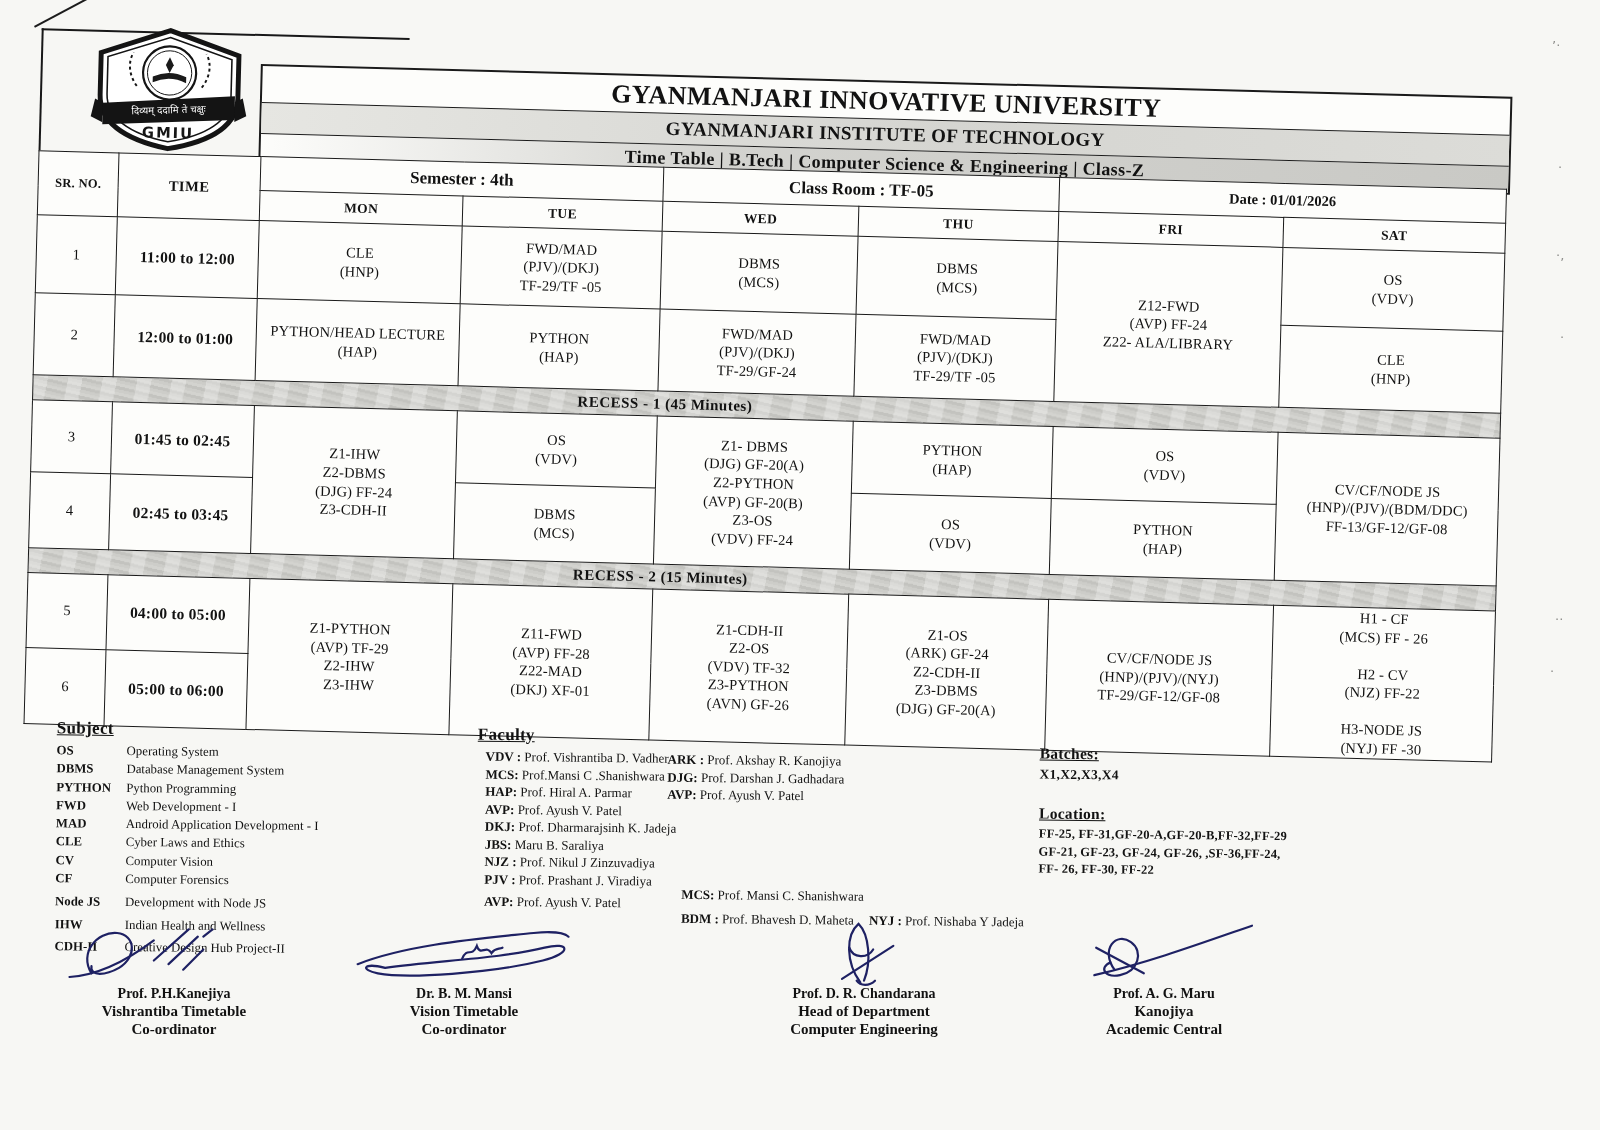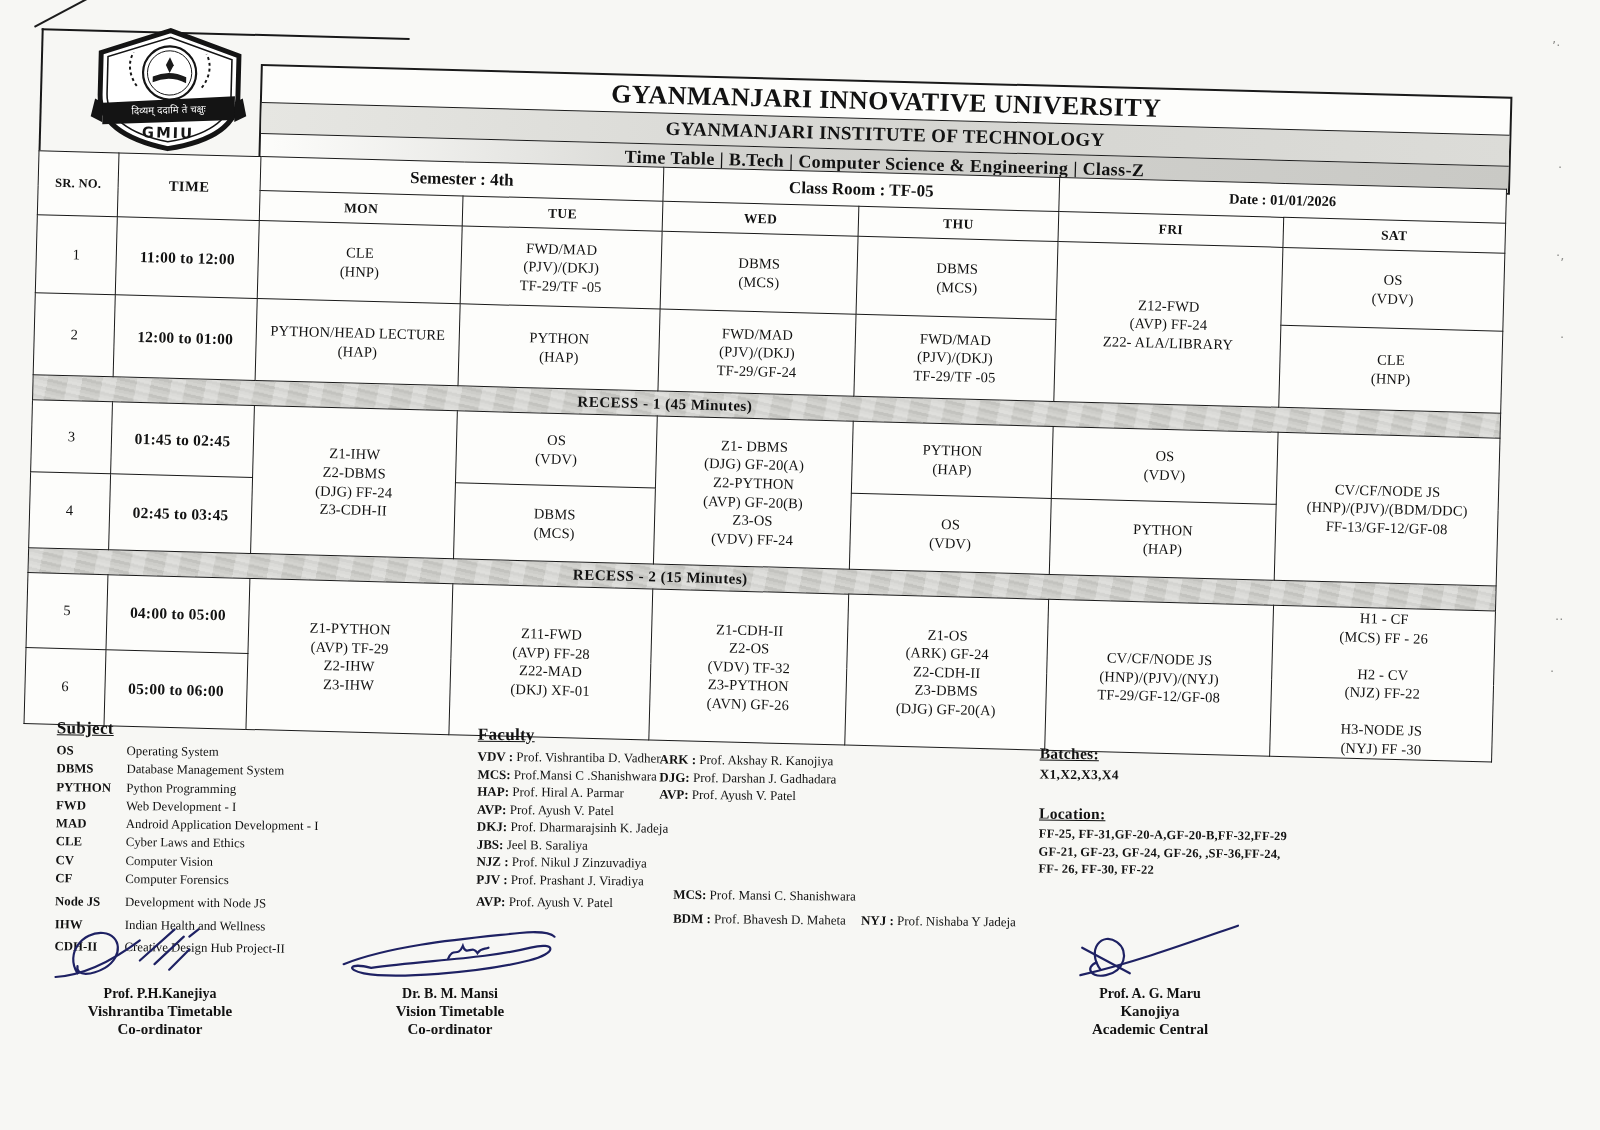--- a/index.html
+++ b/index.html
@@ -55,35 +55,35 @@
   .legend{position:absolute;left:30px;top:718px;width:1520px;height:230px;transform:rotate(.6deg);transform-origin:0 0;}
   .sec-title{font-weight:bold;font-size:17px;text-decoration:underline;letter-spacing:.3px;}
   .subject-block{position:absolute;left:27px;top:0;width:400px;}
   .sitem{height:18.3px;font-size:12.8px;}
   .sitem b{display:inline-block;width:70px;font-size:12.8px;}
   .mt5{margin-top:5px;} .mt4{margin-top:4px;}
   .subject-block .sec-title{margin-bottom:5px;}
 
   .faculty-block{position:absolute;left:448px;top:2px;width:560px;height:210px;}
   .fitem{height:17.5px;font-size:13px;white-space:nowrap;}
-  .fitem b{font-size:13px;}
+  .fitem b{font-size:13px;margin-left:8px;}
   .fac-col2{position:absolute;left:182px;top:25px;}
   .fac-mcs2{position:absolute;left:197px;top:160px;}
   .fac-bdm{position:absolute;left:197px;top:184px;}
   .fac-nyj{position:absolute;left:385px;top:184px;}
   .fac-gap{margin-top:5px;}
 
   .batches-block{position:absolute;left:1010px;top:16px;width:420px;}
   .sec-title.small{font-size:15.5px;}
   .batch-val{font-weight:bold;font-size:13.5px;margin-top:4px;letter-spacing:.3px;}
   .loc-title{margin-top:22px;}
   .loc-line{font-weight:bold;font-size:12.5px;height:17.5px;letter-spacing:.2px;}
 
   
-  .sigs{position:absolute;left:30px;top:920px;width:1540px;height:150px;}
+  .sigs{position:absolute;left:44px;top:920px;width:1540px;height:150px;}
   .sig{position:absolute;width:240px;text-align:center;}
   .sig svg{display:block;margin:0 auto;width:220px;height:70px;overflow:visible;}
   .sig path{fill:none;stroke:#1e2163;stroke-width:2.4;stroke-linecap:round;}
   .sig-name{font-weight:bold;font-size:14px;margin-top:-4px;}
   .sig-role{font-weight:bold;font-size:15px;line-height:18px;}
   .s1{left:10px;} .s2{left:300px;} .s3{left:700px;} .s4{left:1000px;}
 
   
   .motto-text{font-family:"DejaVu Sans",sans-serif;font-size:10px;fill:#ffffff;}
   .gmiu-text{font-family:"DejaVu Sans",sans-serif;font-size:15px;font-weight:bold;fill:#161616;letter-spacing:2px;}
@@ -287,21 +287,21 @@
     </div>
 
     <div class="faculty-block">
       <div class="sec-title">Faculty</div>
       <div style="margin-top:4px;">
         <div class="fitem"><b>VDV :</b> <span>Prof. Vishrantiba D. Vadher</span></div>
         <div class="fitem"><b>MCS:</b> <span>Prof.Mansi C .Shanishwara</span></div>
         <div class="fitem"><b>HAP:</b> <span>Prof. Hiral A. Parmar</span></div>
         <div class="fitem"><b>AVP:</b> <span>Prof. Ayush V. Patel</span></div>
         <div class="fitem"><b>DKJ:</b> <span>Prof. Dharmarajsinh K. Jadeja</span></div>
-        <div class="fitem"><b>JBS:</b> <span>Jeel B. Saraliya</span></div>
+        <div class="fitem"><b>JBS:</b> <span>Maru B. Saraliya</span></div>
         <div class="fitem"><b>NJZ :</b> <span>Prof. Nikul J Zinzuvadiya</span></div>
         <div class="fitem"><b>PJV :</b> <span>Prof. Prashant J. Viradiya</span></div>
         <div class="fitem fac-gap"><b>AVP:</b> <span>Prof. Ayush V. Patel</span></div>
       </div>
       <div class="fac-col2">
         <div class="fitem"><b>ARK :</b> <span>Prof. Akshay R. Kanojiya</span></div>
         <div class="fitem"><b>DJG:</b> <span>Prof. Darshan J. Gadhadara</span></div>
         <div class="fitem"><b>AVP:</b> <span>Prof. Ayush V. Patel</span></div>
       </div>
       <div class="fitem fac-mcs2"><b>MCS:</b> <span>Prof. Mansi C. Shanishwara</span></div>
@@ -341,20 +341,31 @@
       <svg viewBox="0 0 240 72">
         <path d="M4 46 C60 24 140 18 196 12 C216 10 230 12 234 16"></path>
         <path d="M34 50 C90 42 160 40 208 28 C236 21 238 34 206 42 C150 56 58 62 26 56 C6 52 10 44 34 50"></path>
         <path d="M118 40 C124 26 128 40 134 26 C138 38 144 24 150 34 C154 28 158 30 162 28"></path>
       </svg>
       <div class="sig-name">Dr. B. M. Mansi</div>
       <div class="sig-role">Vision Timetable</div>
       <div class="sig-role">Co-ordinator</div>
     </div>
 
+    <div class="sig s3">
+      <svg viewBox="0 0 240 72">
+        <path d="M116 66 C100 44 100 14 114 2 C126 14 128 44 120 64"></path>
+        <path d="M104 28 C108 40 124 40 130 30"></path>
+        <path d="M96 62 L152 26"></path>
+        <path d="M112 64 C116 70 126 70 132 64"></path>
+      </svg>
+      <div class="sig-name">Prof. D. R. Chandarana</div>
+      <div class="sig-role">Head of Department</div>
+      <div class="sig-role">Computer Engineering</div>
+    </div>
 
     <div class="sig s4">
       <svg viewBox="0 0 240 72">
         <path d="M66 52 C50 30 68 10 84 22 C98 32 92 54 72 58 C56 61 48 50 62 44"></path>
         <path d="M44 58 C104 44 164 22 216 4"></path>
         <path d="M46 28 L98 56"></path>
       </svg>
       <div class="sig-name">Prof. A. G. Maru</div>
       <div class="sig-role">Kanojiya</div>
       <div class="sig-role">Academic Central</div>

